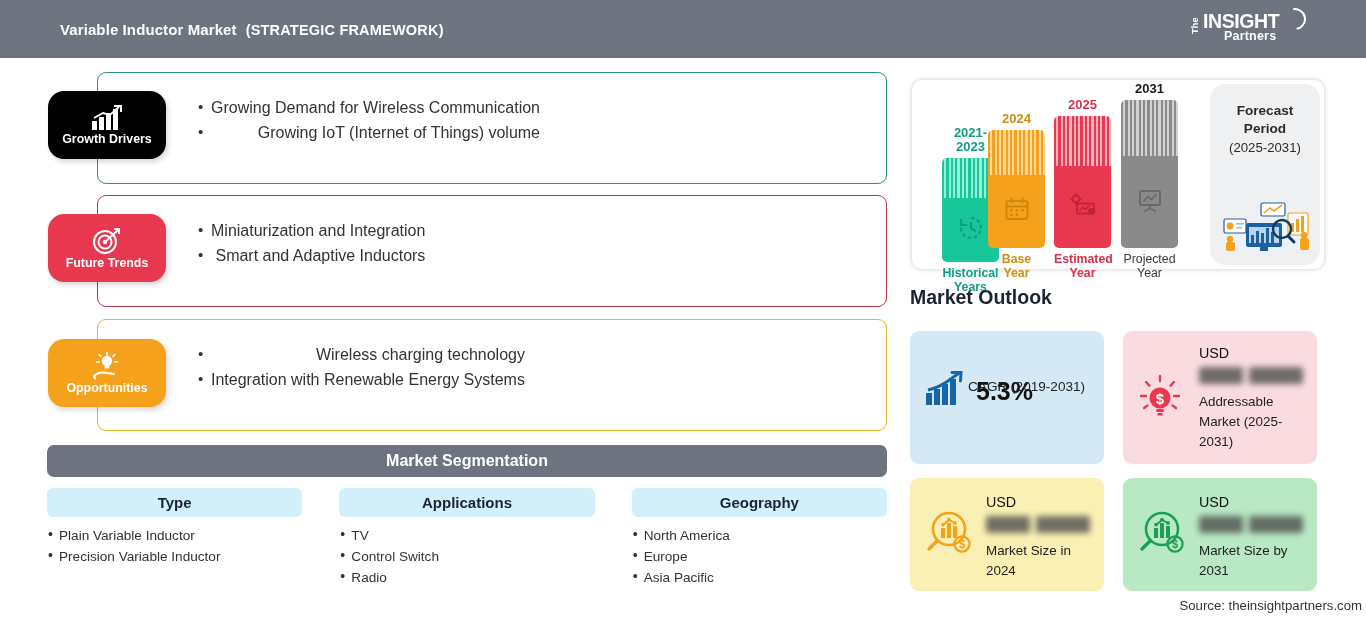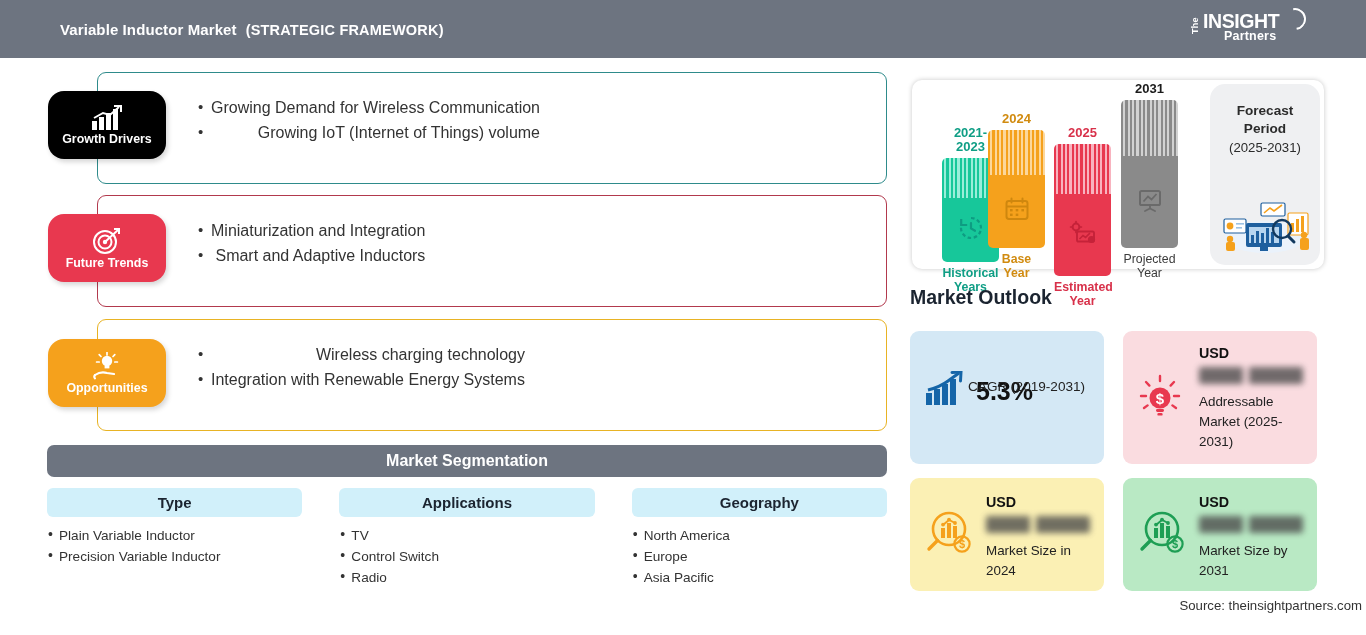--- a/index.html
+++ b/index.html
@@ -143,21 +143,21 @@
   .card.ms24  { left: 5px;   top: 420px; width: 194px; height: 113px; background: #fbf0b4; }
   .card.ms31  { left: 218px; top: 420px; width: 194px; height: 113px; background: #b9e9c4; }
 
   .cagr-row { position:absolute; left: 14px; top: 40px; display: flex; align-items: center; gap: 10px; }
   .cagr-val { font-size: 25px; font-weight: bold; color: #111; line-height: 26px; }
   .cagr-lbl { font-size: 13.6px; color: #222; margin-top: 3px; }
   .cagr-txt { position:absolute; left: 58px; top: 45px; }
 
   .ccol { position: absolute; left: 76px; top: 14px; width: 112px; }
   .ccol.small { top: 16px; }
-  .cusd { font-size: 14.3px; font-weight: bold; color: #111; }
+  .cusd { font-size: 14.3px; font-weight: normal; color: #111; }
   .cblur {
     margin-top: 6px; height: 17px; width: 104px;
     background: linear-gradient(90deg,#4a4a4a 0 42%, transparent 42% 48%, #4a4a4a 48% 100%);
     filter: blur(3.4px); opacity: .78; border-radius: 2px;
   }
   .cdesc { margin-top: 8px; font-size: 13.4px; color: #222; line-height: 20px; }
   .cicon { position: absolute; left: 14px; }
   .cicon.tall { top: 42px; }
   .cicon.short { top: 32px; }
 
@@ -316,21 +316,21 @@
                       <rect x="6" y="17.6" width="2.6" height="2.4"></rect>
                     <rect x="11.7" y="17.6" width="2.6" height="2.4"></rect>
                   </g>
                 </svg>
               </span>
             </div>
           </div>
           <div class="tl-cap" style="color:#d18b10;">Base Year</div>
         </div>
 
-        <div class="tl-item" style="left:132px; top:18px;margin-top:28px;">
+        <div class="tl-item" style="left:132px; top:18px;">
           <div class="tl-year" style="color:#d8314a;">2025</div>
           <div class="tl-bar" style="height:132px;">
             <div class="tl-stripes" style="background:repeating-linear-gradient(90deg,#e8384f 0 2.2px,#f8b3bf 2.2px 4.4px);"></div>
             <div class="tl-solid" style="background:#e8384f;">
               <span>
                 <svg width="28" height="26" viewBox="0 0 28 26">
                   <circle cx="7" cy="7" r="3.4" fill="none" stroke="#c52239" stroke-width="2"></circle>
                   <g stroke="#c52239" stroke-width="1.7" stroke-linecap="round">
                     <path d="M7 1.6 v1.6"></path>
                       <path d="M7 10.8 v1.6"></path>

